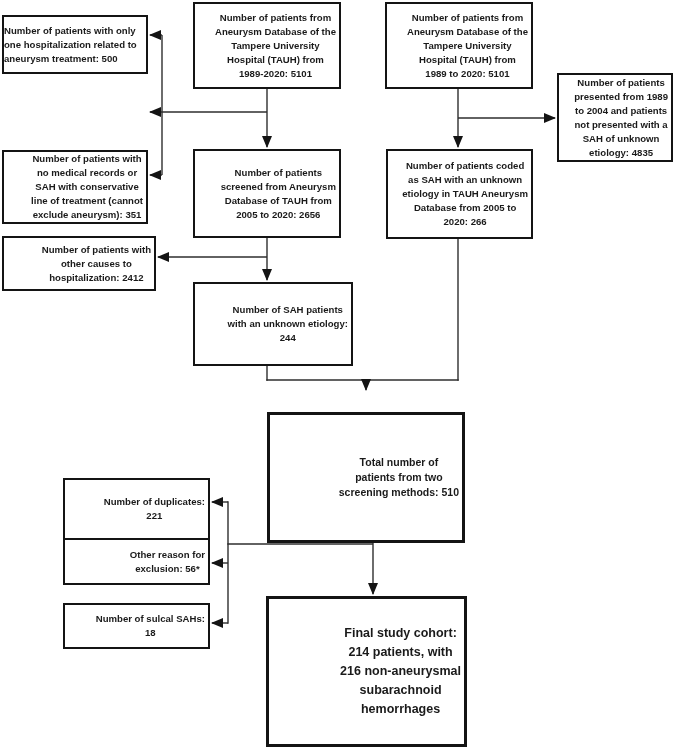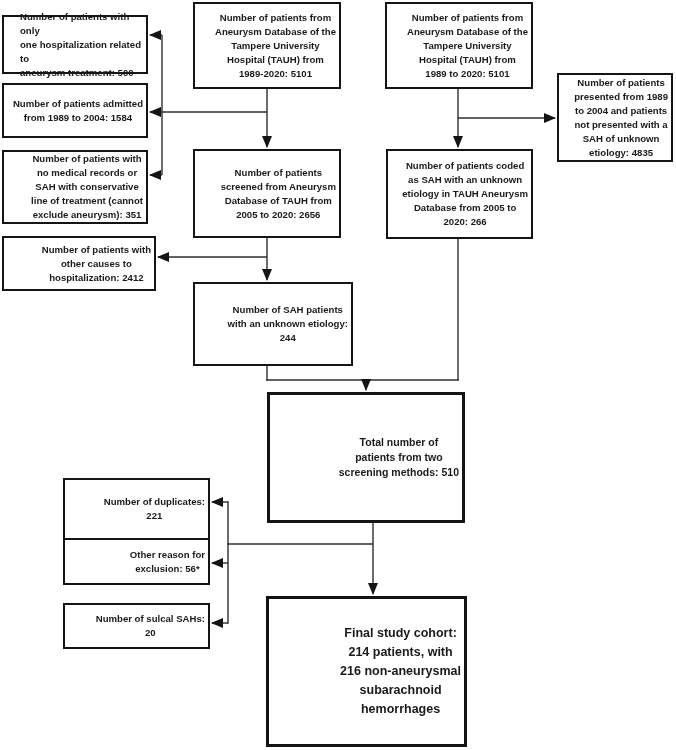--- a/index.html
+++ b/index.html
@@ -28,26 +28,27 @@
     text-align: center;
     font-weight: bold;
     font-size: 9.6px;
     line-height: 14px;
     padding: 2px 3px;
   }
   .node .txt { white-space: pre-line; }
   .node.left-align {
     justify-content: flex-start;
     text-align: left;
-    padding-left: 16px;
+    padding-left: 0;
   }
   .node.total {
     border-width: 3px;
     font-size: 10.5px;
     line-height: 15px;
+    margin-top: 20px;
   }
   .node.final {
     border-width: 3px;
     font-size: 12.5px;
     line-height: 19px;
   }
 </style>
 </head>
 <body>
 
@@ -102,24 +103,20 @@
 Hospital (TAUH) from
 1989 to 2020: 5101</span>
   </div>
 
   <div class="node left-align" style="left:2px;top:15px;width:146px;height:59px">
     <span class="txt">Number of patients with only
 one hospitalization related to
 aneurysm treatment: 500</span>
   </div>
 
-  <div class="node" style="left:2px;top:83px;width:146px;height:55px">
-    <span class="txt">Number of patients admitted
-from 1989 to 2004: 1584</span>
-  </div>
 
   <div class="node" style="left:2px;top:150px;width:146px;height:74px">
     <span class="txt">Number of patients with
 no medical records or
 SAH with conservative
 line of treatment (cannot
 exclude aneurysm): 351</span>
   </div>
 
   <div class="node" style="left:2px;top:236px;width:154px;height:55px">
@@ -169,21 +166,21 @@
 221</span>
   </div>
 
   <div class="node" style="left:63px;top:538px;width:147px;height:47px">
     <span class="txt">Other reason for
 exclusion: 56*</span>
   </div>
 
   <div class="node" style="left:63px;top:603px;width:147px;height:46px">
     <span class="txt">Number of sulcal SAHs:
-20</span>
+18</span>
   </div>
 
   <div class="node final" style="left:266px;top:596px;width:201px;height:151px">
     <span class="txt">Final study cohort:
 214 patients, with
 216 non-aneurysmal
 subarachnoid
 hemorrhages</span>
   </div>
 

